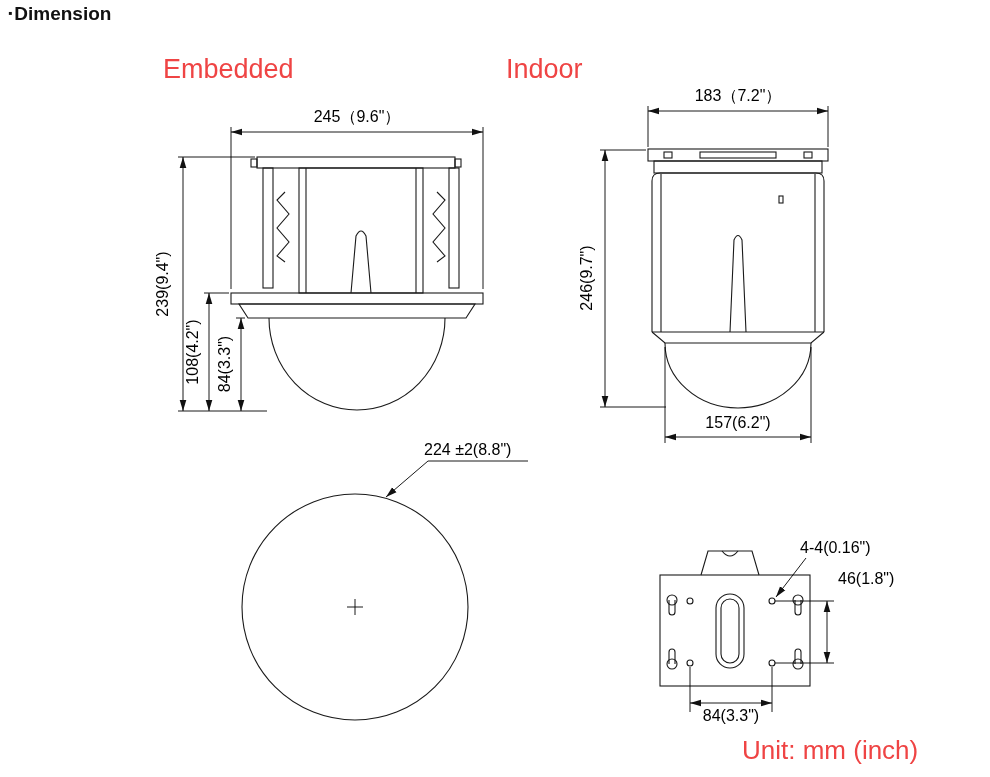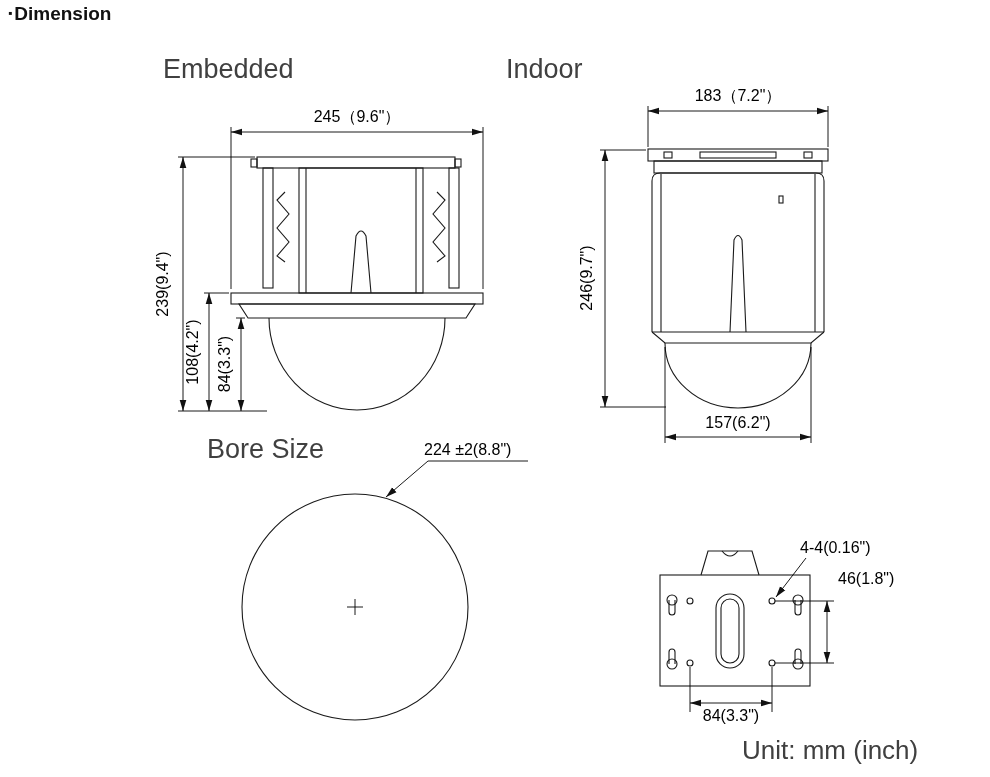--- a/index.html
+++ b/index.html
@@ -1,21 +1,21 @@
 <!DOCTYPE html>
 <html><head>
 <meta charset="utf-8">
 <style>
   html,body{margin:0;padding:0;background:#fff;}
   .page{position:relative;width:990px;height:777px;background:#fff;overflow:hidden;
         font-family:"Liberation Sans",sans-serif;color:#111;}
   .title{position:absolute;left:8px;top:3px;font-size:19px;font-weight:700;
          display:flex;align-items:flex-start;letter-spacing:0;}
   .title .bullet{font-size:12px;line-height:19px;margin-right:2px;transform:translateY(1px);}
-  .heading{position:absolute;font-size:27px;font-weight:400;color:#404040;}
+  .heading{position:absolute;font-size:27px;font-weight:400;color:#ef4444;}
   .embedded-h{left:163px;top:54px;}
   .indoor-h{left:506px;top:54px;}
   .bore-h{left:207px;top:434px;}
   .unit-h{left:742px;top:735px;font-size:26px;}
   svg.drawing{position:absolute;left:0;top:0;}
   .ln{stroke:#1a1a1a;stroke-width:1.1;fill:none;}
   .dln{stroke:#000;stroke-width:0.9;fill:none;}
   .dim{font-family:"Liberation Sans",sans-serif;font-size:16px;fill:#000;stroke:none;}
 </style>
 </head>
@@ -23,21 +23,20 @@
 
 <div class="page">
 
   <div class="title">
     <span class="bullet">▪</span>
       <span>Dimension</span>
   </div>
 
   <div class="heading embedded-h">Embedded</div>
   <div class="heading indoor-h">Indoor</div>
-  <div class="heading bore-h">Bore Size</div>
   <div class="heading unit-h">Unit: mm (inch)</div>
 
   <svg class="drawing" width="990" height="777" viewBox="0 0 990 777">
     <defs>
       <marker id="arw" markerWidth="12" markerHeight="9" refX="11" refY="4.5" orient="auto-start-reverse" markerUnits="userSpaceOnUse">
         <path d="M0,1.2 L11,4.5 L0,7.8 Z" fill="#111"></path>
       </marker>
     </defs>
 
     <g class="ln">

